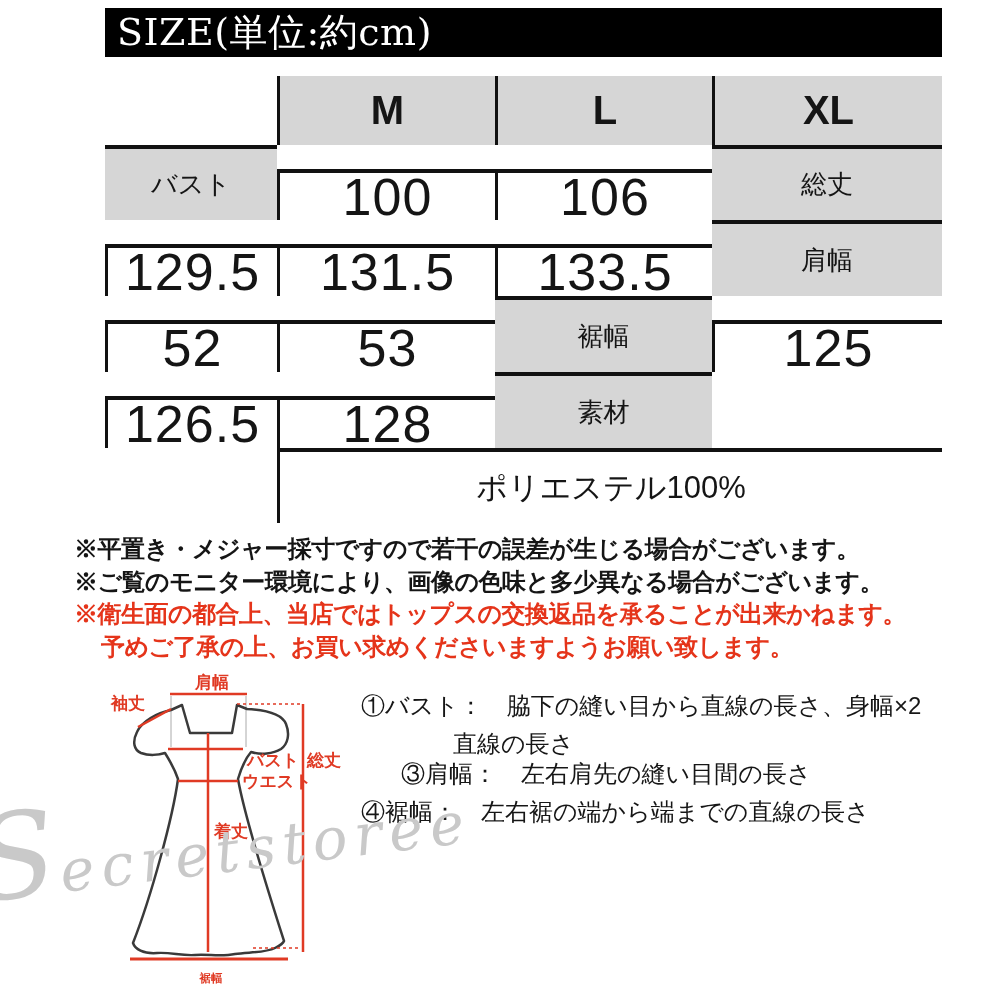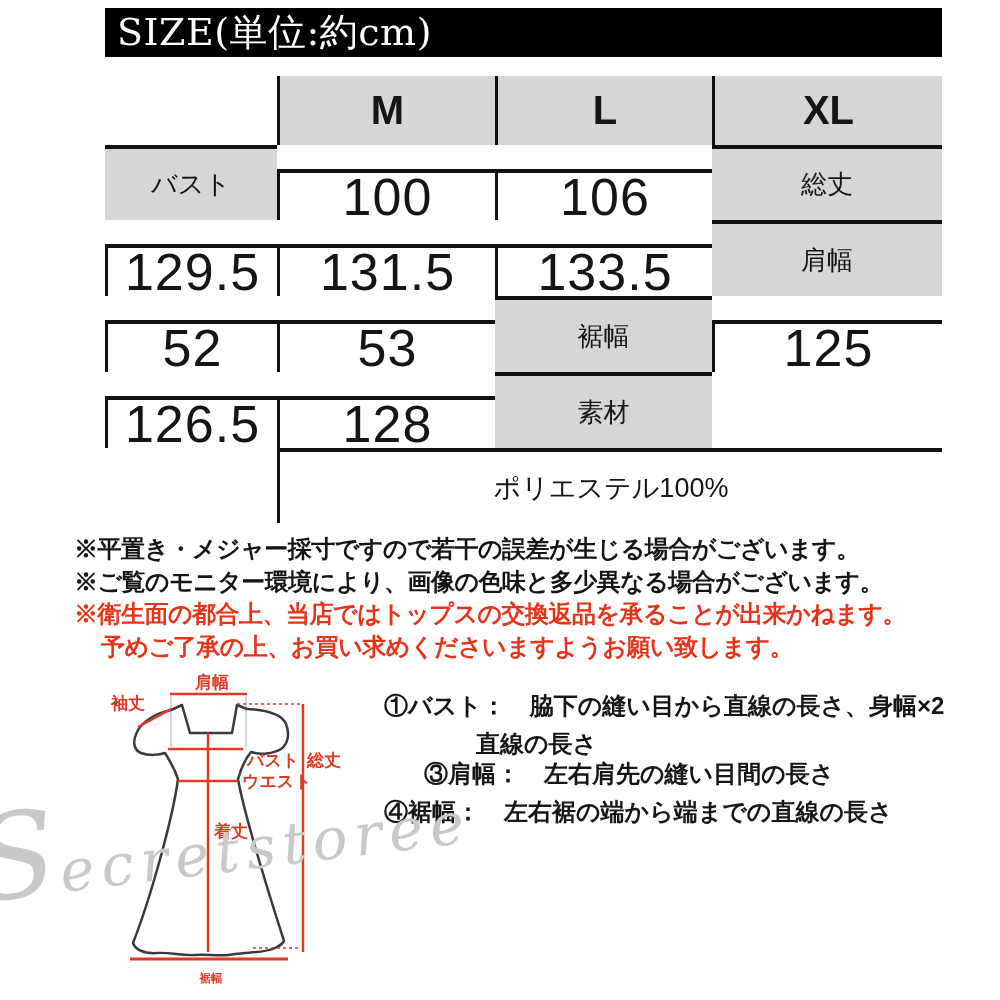--- a/index.html
+++ b/index.html
@@ -16,30 +16,30 @@
   .size-table{position:absolute;left:105px;top:76px;width:837px;height:447px;
               display:grid;grid-template-columns:172px 218px 217px 230px;
               grid-template-rows:69px 75px 76px 76px 76px 75px;}
   .cell{display:flex;align-items:center;justify-content:center;box-sizing:border-box;background:#fff;}
   .gray{background:#d6d6d6;}
   .bt{border-top:4px solid #111;}
   .bl{border-left:3px solid #111;}
   .colhead{font-size:40px;font-weight:600;}
   .rowlab{font-size:26px;font-weight:500;}
   .val{font-size:52px;font-weight:400;letter-spacing:1px;margin-top:24px;}
-  .matval{font-size:27px;font-weight:500;grid-column:2/5;}
+  .matval{font-size:31px;font-weight:500;grid-column:2/5;}
 
   
   .notes{position:absolute;left:74px;top:533px;width:900px;}
   .note{font-size:24px;font-weight:bold;line-height:32.5px;white-space:nowrap;letter-spacing:-0.5px;}
   .note.red{color:#e5341a;}
   .note.indent{padding-left:27px;}
 
   
-  .guide{position:absolute;left:384px;top:692px;width:600px;font-weight:bold;}
+  .guide{position:absolute;left:361px;top:692px;width:600px;}
   .guide-line{font-size:24px;line-height:28px;white-space:nowrap;color:#161616;}
   .g0{margin-bottom:10px;} .g1{margin-bottom:9px;}
   .g2{margin-bottom:2px;padding-left:92px;} .g3{margin-bottom:10px;margin-left:40px;}
 
   
   .diagram{position:absolute;left:95px;top:665px;width:290px;height:335px;}
   .diagram text{font-family:"Liberation Sans",sans-serif;font-weight:600;fill:#e03a24;font-size:17px;}
   .diagram .tiny{font-size:11.5px;}
   .redline{stroke:#e03a24;stroke-width:2.5;fill:none;}
   .redthin{stroke:#e03a24;stroke-width:1.5;fill:none;}

